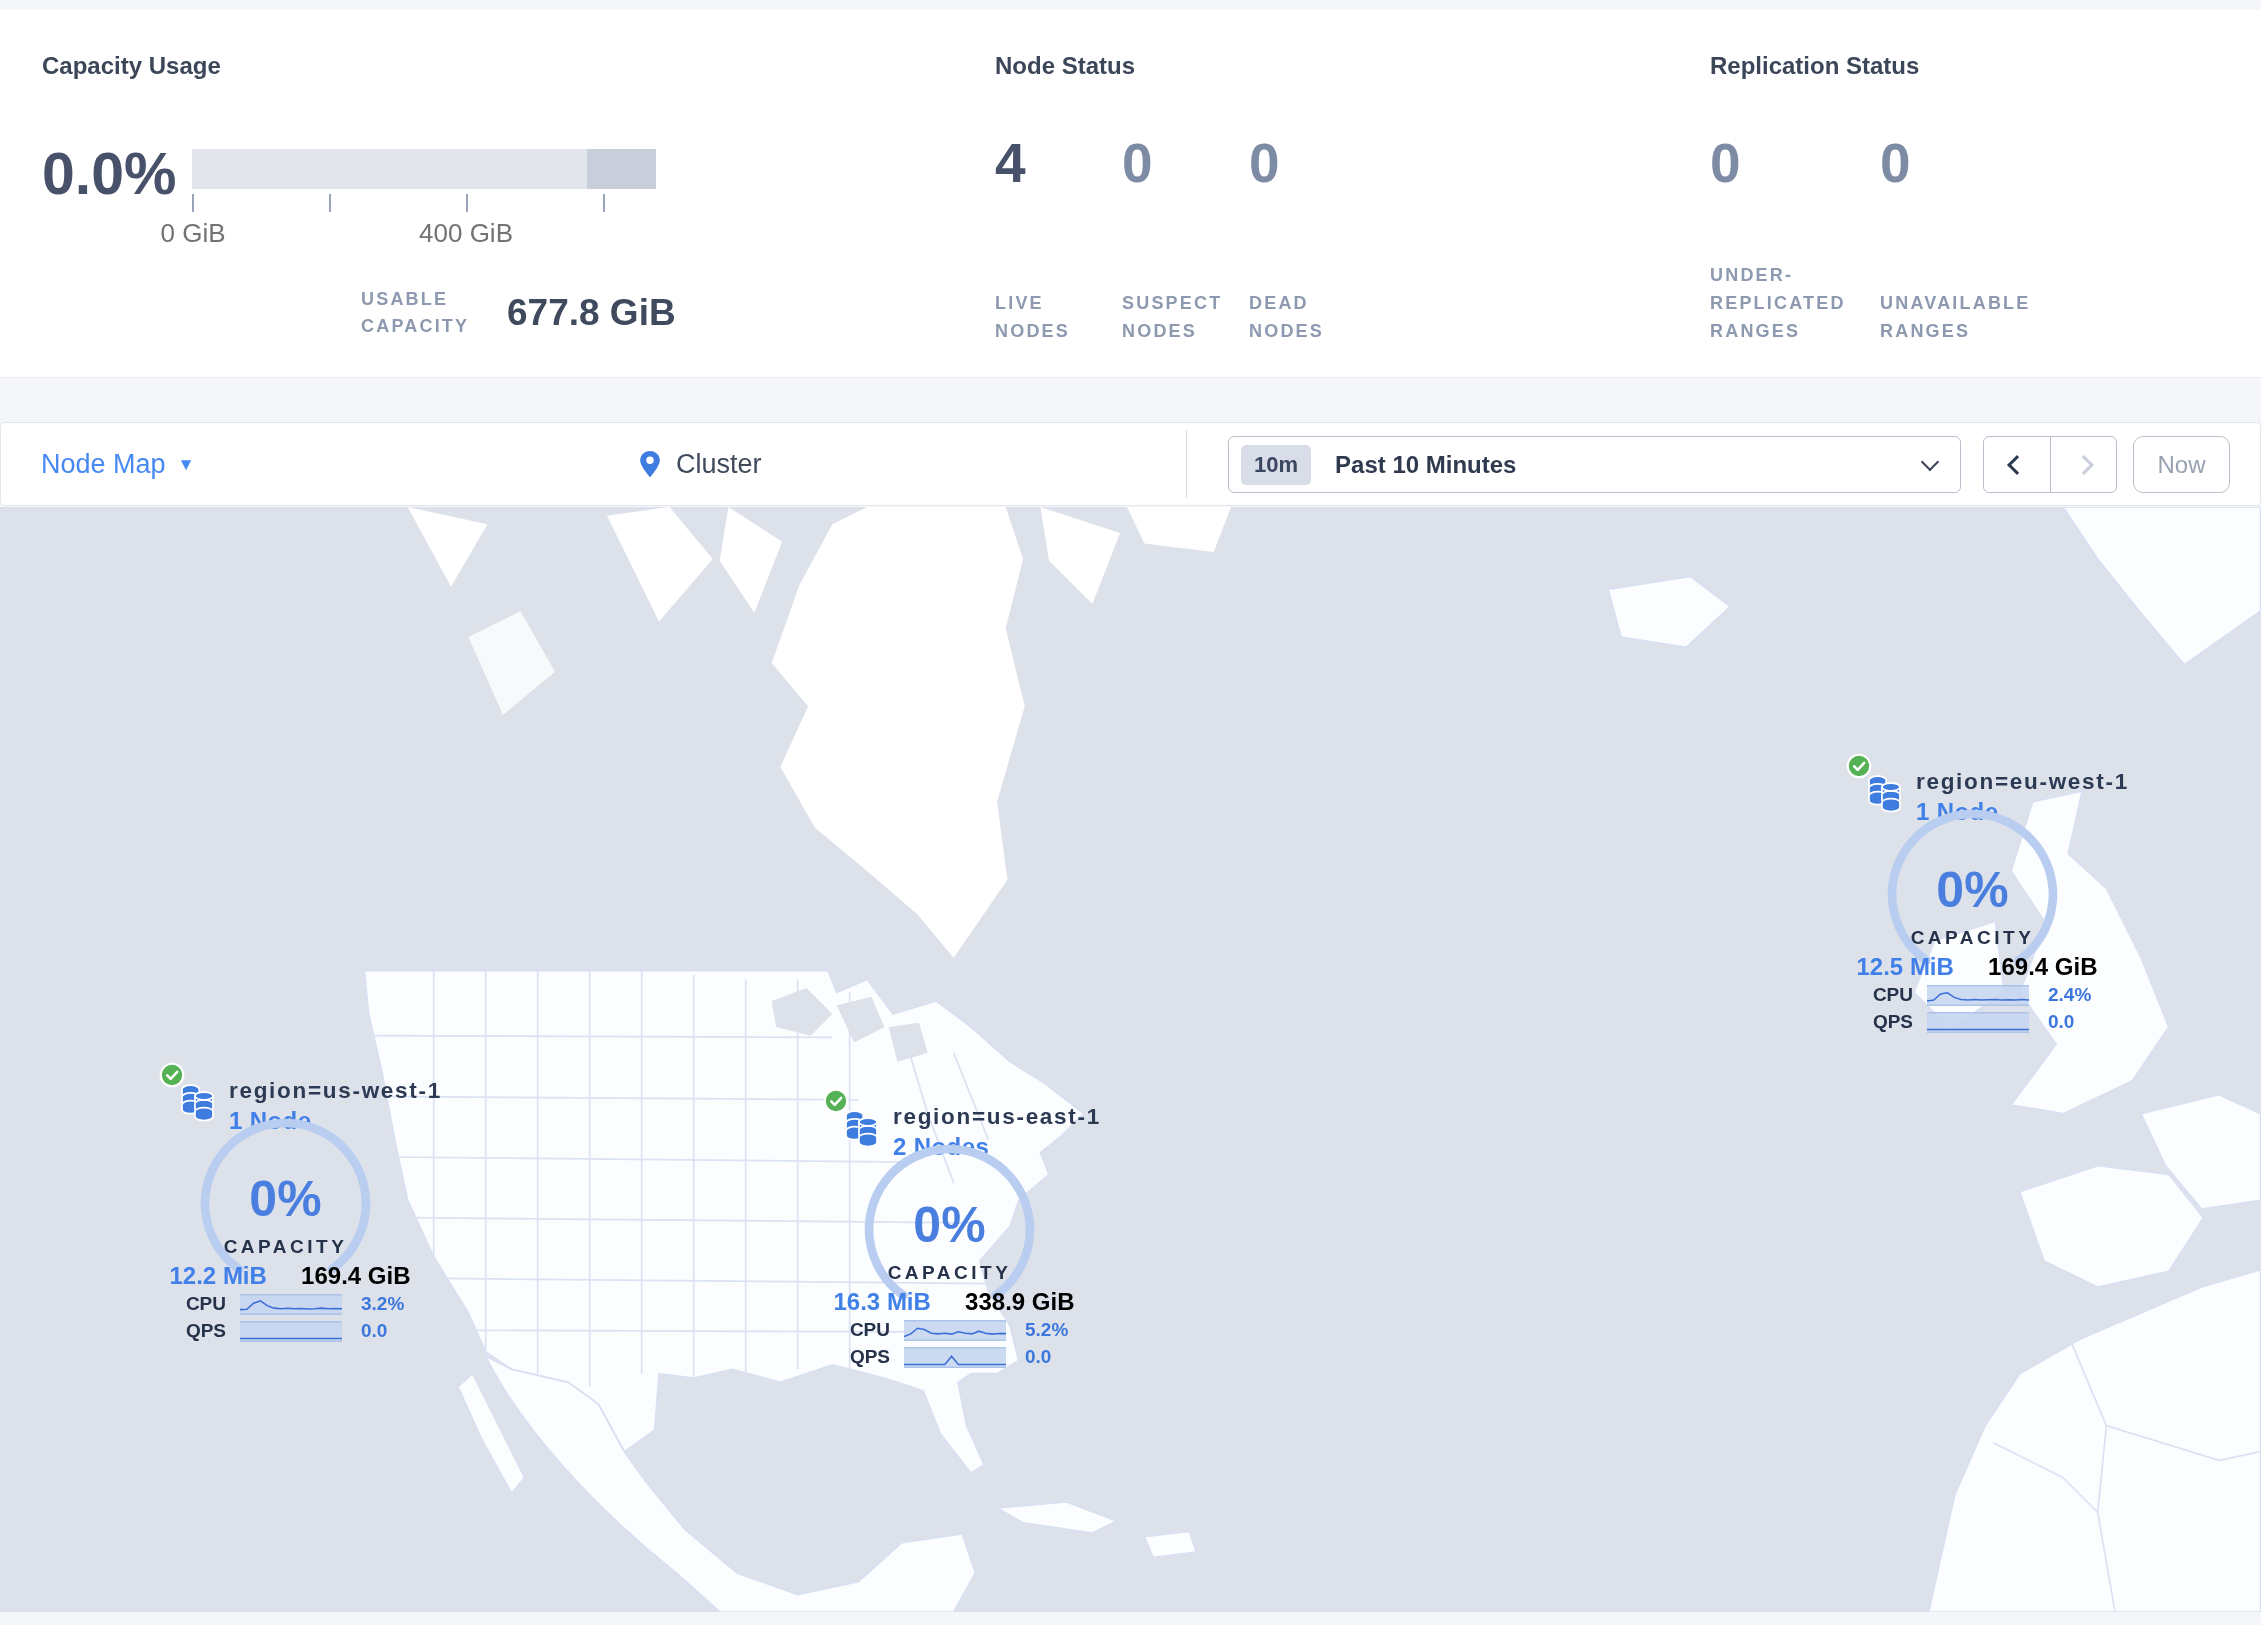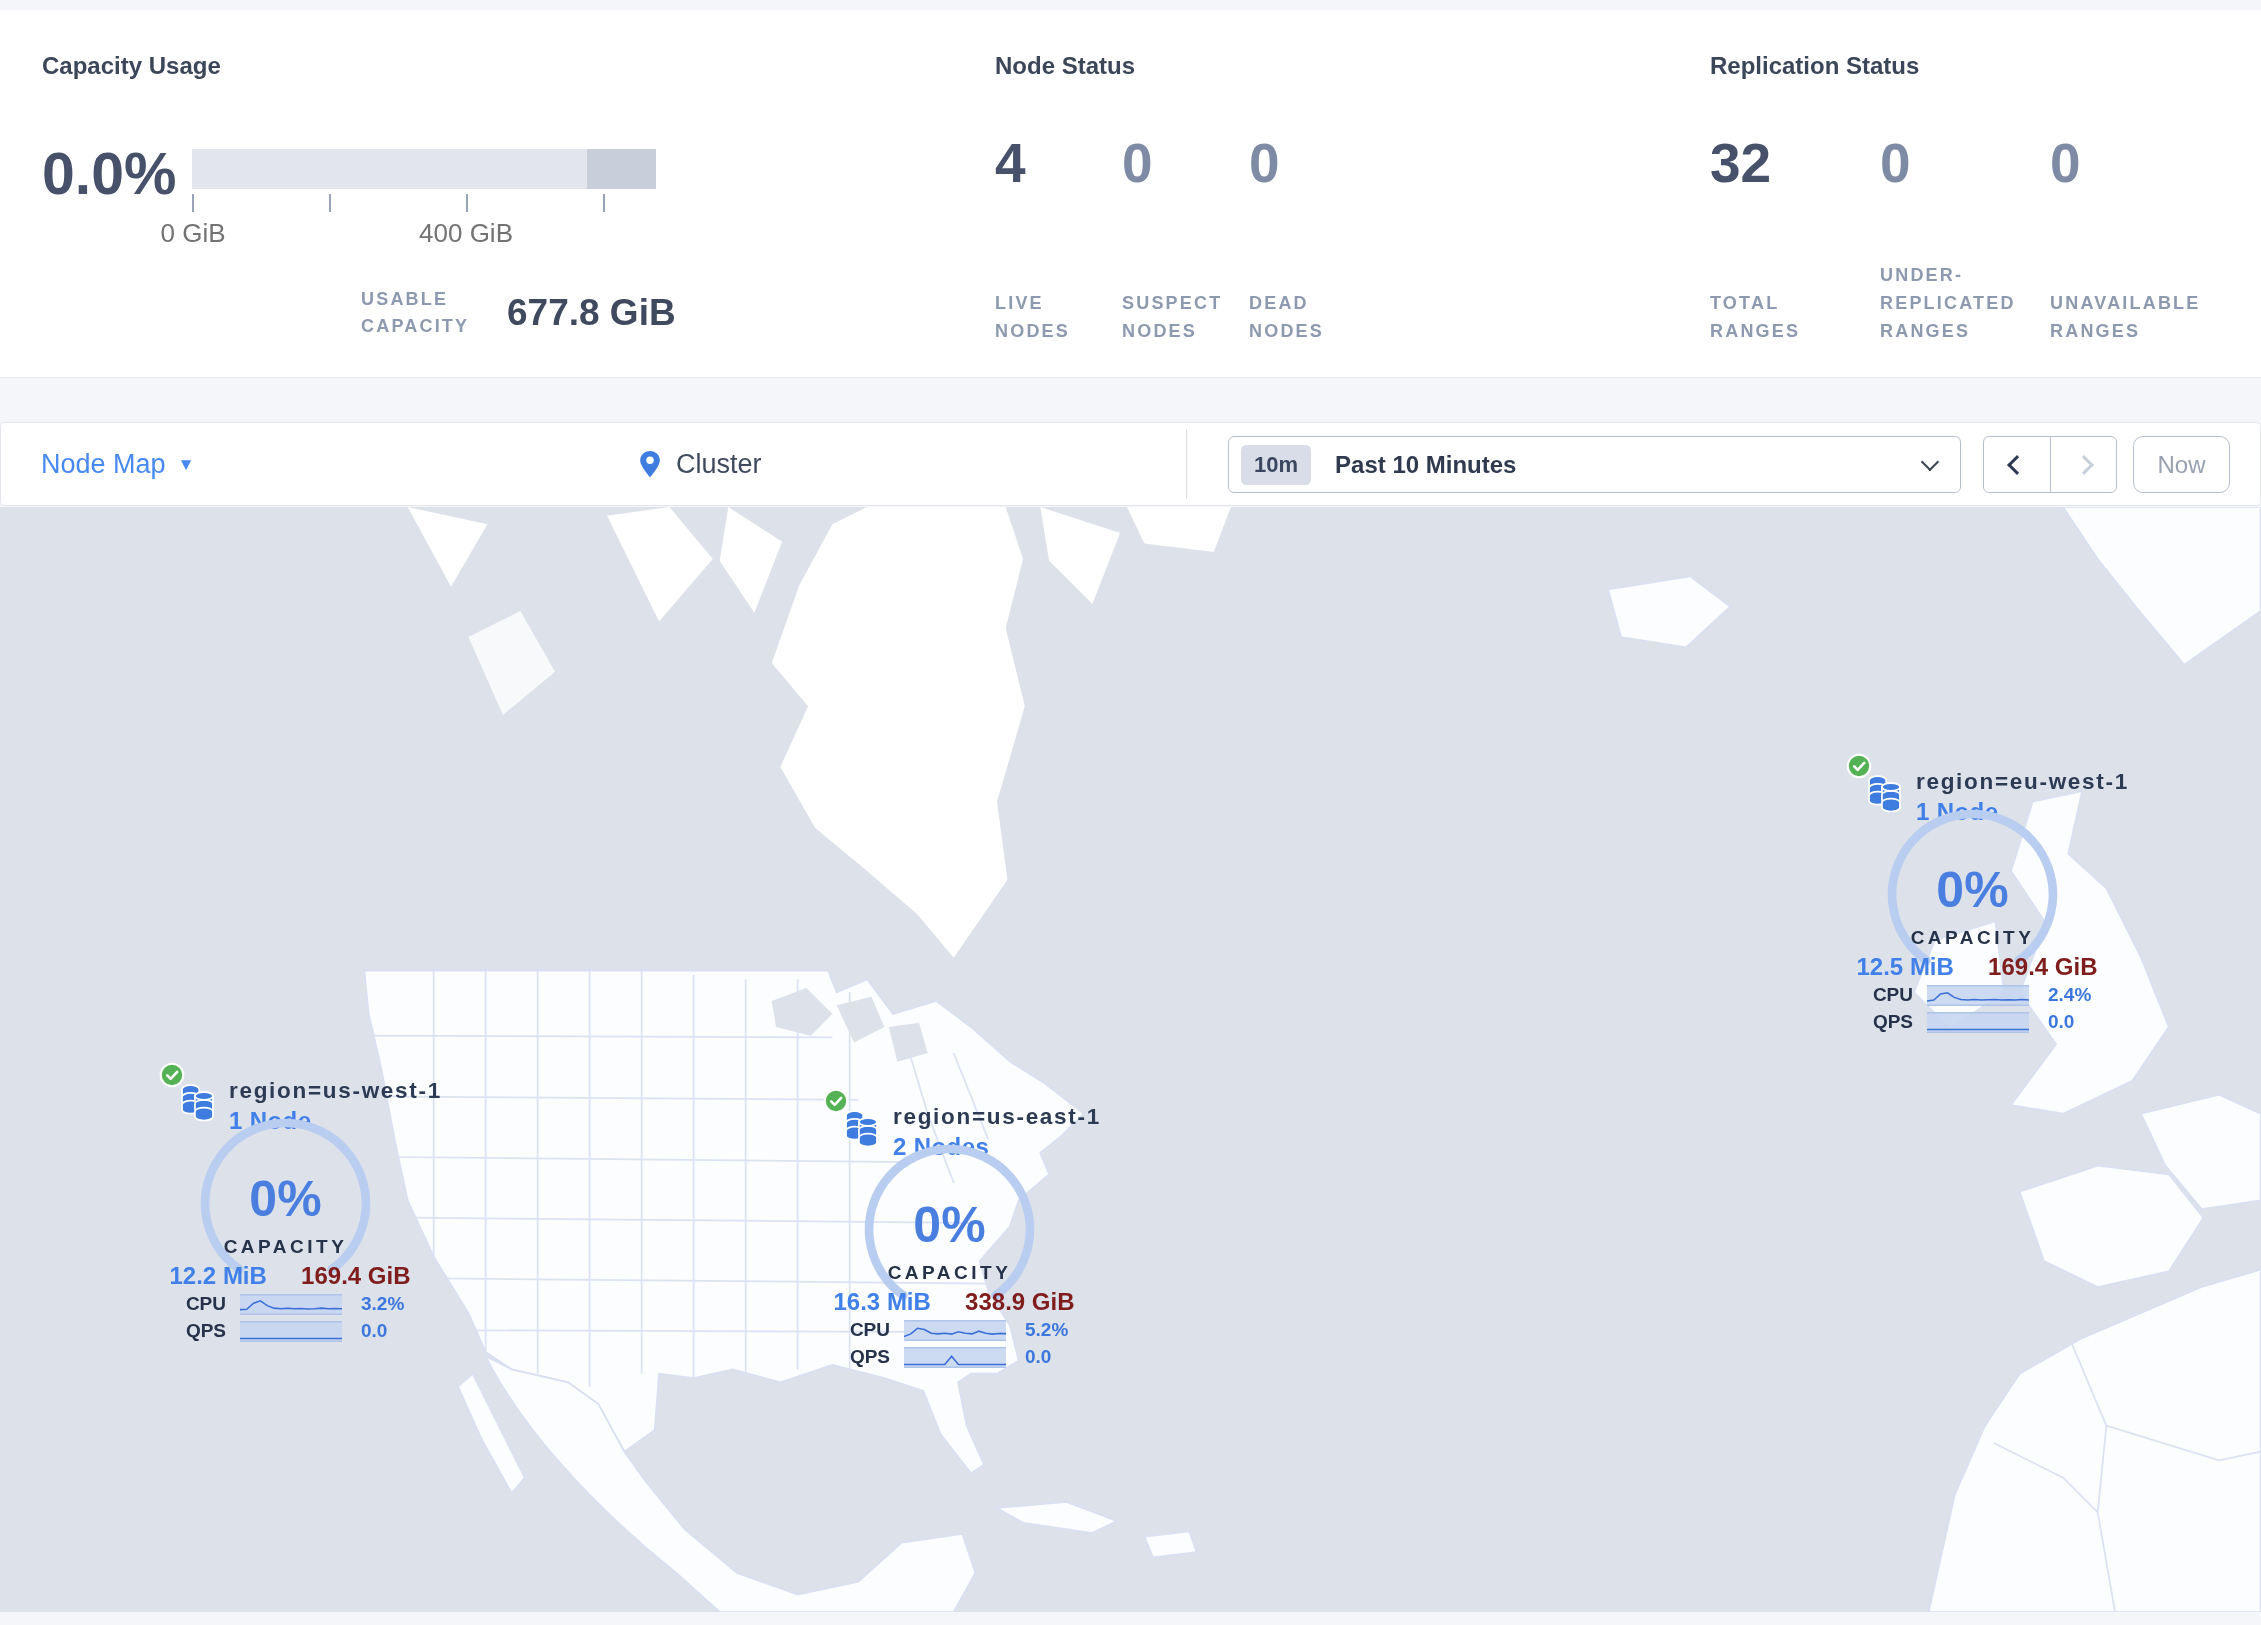--- a/index.html
+++ b/index.html
@@ -83,21 +83,21 @@
   .m-nodes { position:absolute; left:82px; top:48px; font-size:24px; font-weight:bold;
              letter-spacing:0.4px; color:#4080e8; white-space:nowrap; }
   .m-gauge { position:absolute; left:52px; top:58px; width:173px; height:173px; }
   .m-pct { position:absolute; left:52px; top:111px; width:173px; text-align:center;
            font-size:50px; font-weight:bold; color:#4a7fe0; }
   .m-caplabel { position:absolute; left:52px; top:177px; width:173px; text-align:center;
                 font-size:19px; font-weight:bold; letter-spacing:3.5px; color:#25324a; }
   .m-caps { position:absolute; left:22.5px; top:203px; width:241px; display:flex;
             justify-content:space-between; font-size:24px; font-weight:bold; }
   .m-used { color:#4080e8; }
-  .m-total { color:#7f1d1d; }
+  .m-total { color:#000000; }
   .m-row { position:absolute; left:24px; width:246px; height:22.5px; display:flex; align-items:center; }
   .m-row.cpu { top:234px; } .m-row.qps { top:261px; }
   .m-metric-label { width:55px; text-align:right; font-size:19px; font-weight:bold; color:#25324a; }
   .m-spark { margin-left:14px; }
   .m-metric-value { margin-left:19px; font-size:19px; font-weight:bold; color:#3c77dd;text-align:right; }
 </style>
 </head>
 <body>
 
 <div class="stats-panel">
@@ -134,24 +134,20 @@
       <div class="stat-item">
         <div class="stat-value">0</div>
         <div class="stat-label">DEAD NODES</div>
       </div>
     </div>
   </div>
 
   <div class="stat-col col-repl">
     <div class="panel-title">Replication Status</div>
     <div class="stat-items">
-      <div class="stat-item em">
-        <div class="stat-value">32</div>
-        <div class="stat-label">TOTAL RANGES</div>
-      </div>
       <div class="stat-item">
         <div class="stat-value">0</div>
         <div class="stat-label">UNDER-REPLICATED RANGES</div>
       </div>
       <div class="stat-item">
         <div class="stat-value">0</div>
         <div class="stat-label">UNAVAILABLE RANGES</div>
       </div>
     </div>
   </div>

